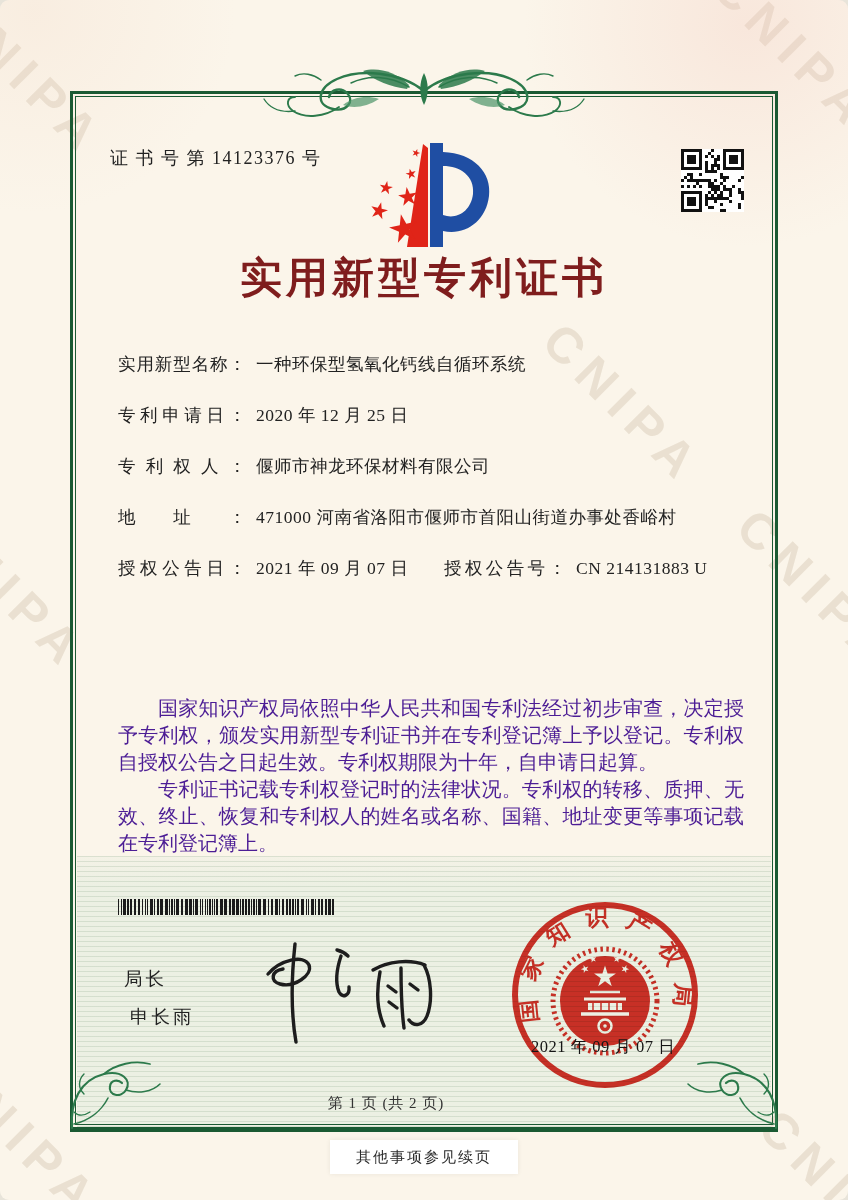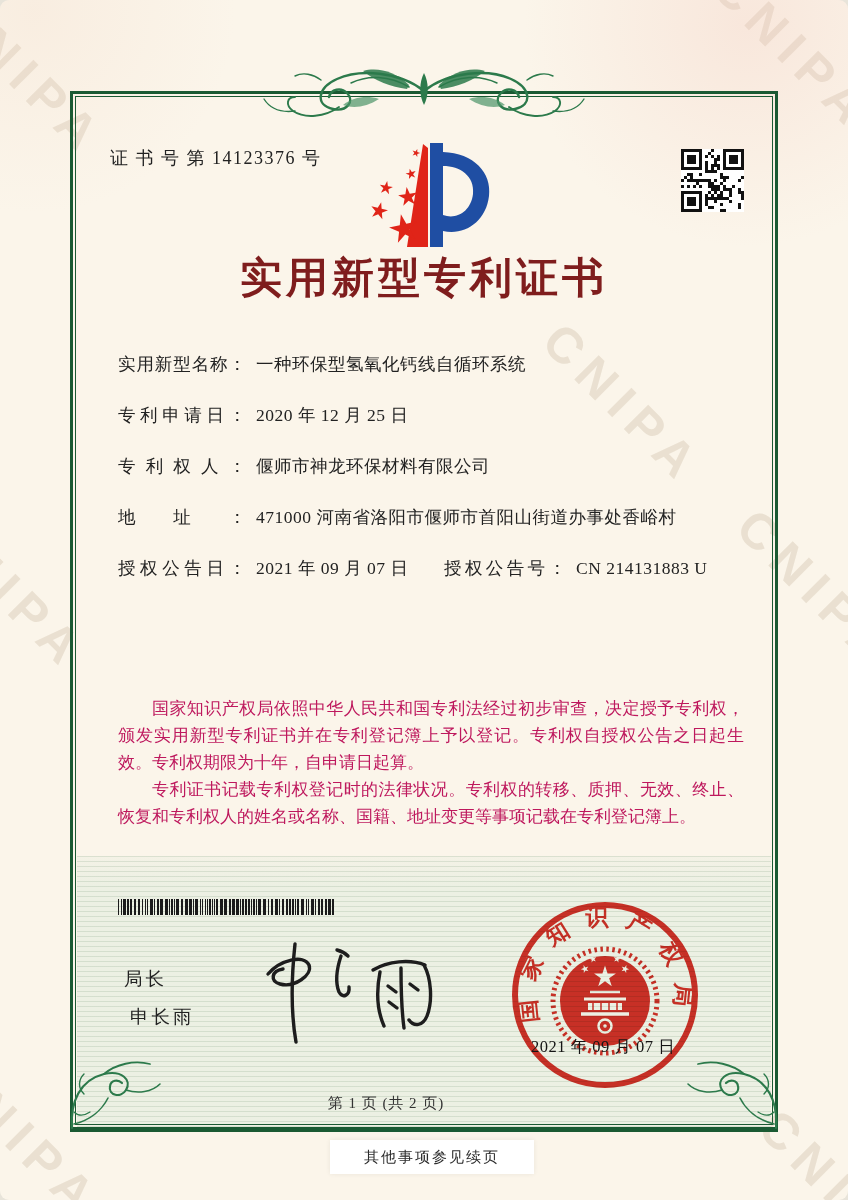--- a/index.html
+++ b/index.html
@@ -49,33 +49,33 @@
   
   .fields{position:absolute;left:118px;top:356px;width:630px;z-index:3;font-size:17.5px;}
   .field-row{display:flex;align-items:flex-start;margin-bottom:33.5px;line-height:1;}
   .field-label{display:inline-block;width:128px;text-align:justify;text-align-last:justify;flex:none;}
   .field-value{margin-left:10px;letter-spacing:.5px;}
   .grant-row{display:flex;align-items:baseline;line-height:1;}
   .grant-date-value{margin-left:10px;width:188px;flex:none;}
   .grant-no-label{display:inline-block;width:122px;text-align:justify;text-align-last:justify;flex:none;}
   
   .body-text{position:absolute;left:118px;top:695px;width:626px;z-index:3;
-    font-size:17px;line-height:27px;text-align:justify;color:#be185d;}
+    font-size:20px;line-height:27px;text-align:justify;color:#4c1d95;}
   .body-text p{margin:0;text-indent:2em;}
   
   .barcode{position:absolute;left:118px;top:899px;z-index:3;}
   .director-title{position:absolute;left:124px;top:966px;font-size:18.5px;letter-spacing:3px;z-index:3;}
   .director-name{position:absolute;left:130px;top:1004px;font-size:18.5px;letter-spacing:3px;z-index:3;}
   .signature{position:absolute;left:238px;top:938px;z-index:4;}
   .seal{position:absolute;left:505px;top:895px;z-index:3;mix-blend-mode:multiply;opacity:.95;}
   .seal-date{position:absolute;left:531px;top:1036px;font-size:16.5px;letter-spacing:.5px;
     color:#151515;z-index:4;font-weight:400;}
   .page-footer{position:absolute;left:70px;top:1094px;width:632px;text-align:center;
     font-size:15px;color:#333;z-index:3;letter-spacing:1px;}
-  .continuation{position:absolute;left:330px;top:1140px;width:204px;height:34px;z-index:3;
+  .continuation{position:absolute;left:330px;top:1140px;width:188px;height:34px;z-index:3;
     background:#ffffff;box-shadow:0 0 5px rgba(0,0,0,.07);
     display:flex;align-items:center;justify-content:center;
     font-size:15px;letter-spacing:2px;color:#2b2b2b;}
 </style>
 </head>
 <body>
 
 <svg width="0" height="0" style="position:absolute">
   <defs>
     <path id="star5" d="M0,-10 L2.23,-3.07 L9.51,-3.09 L3.61,1.17 L5.88,8.09 L0,3.8 L-5.88,8.09 L-3.61,1.17 L-9.51,-3.09 L-2.23,-3.07 Z"></path>

